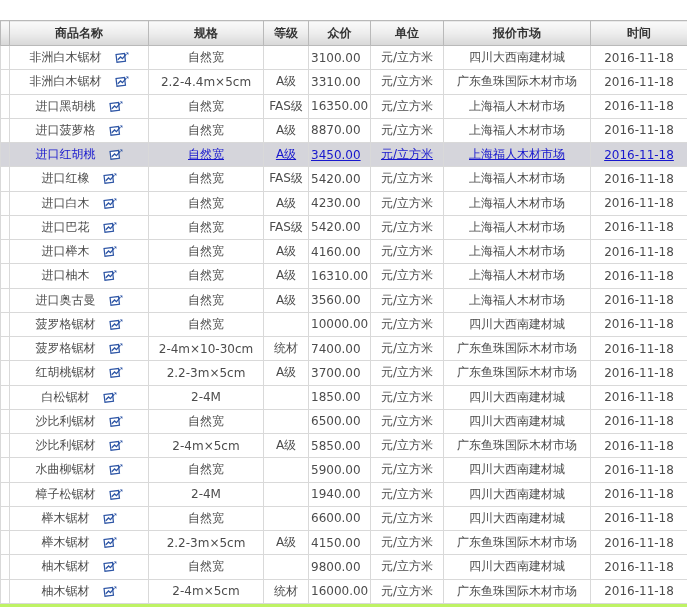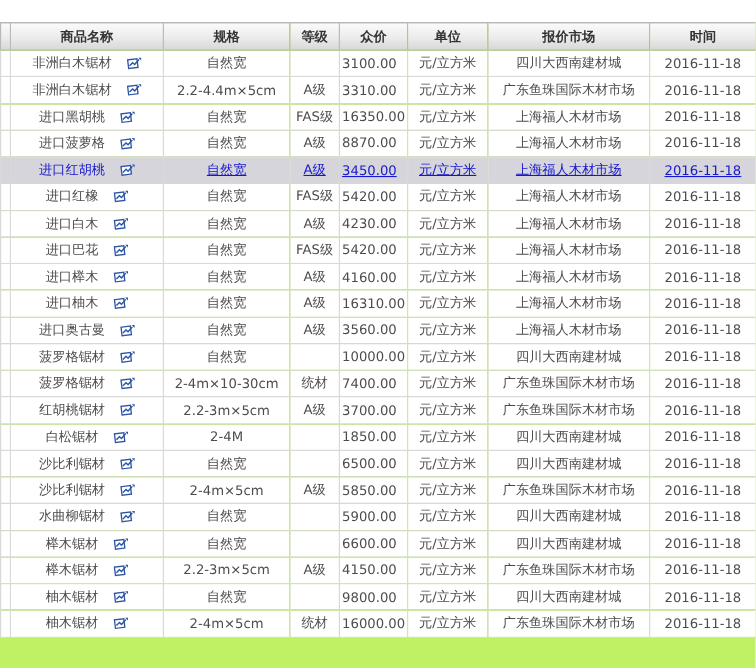--- a/index.html
+++ b/index.html
@@ -366,20 +366,37 @@
           <td class="c-spec">自然宽</td>
           <td class="c-grade"></td>
           <td class="c-price a-right">5900.00</td>
           <td class="c-unit">元/立方米</td>
           <td class="c-market">四川大西南建材城</td>
           <td class="c-date">2016-11-18</td>
         </tr>
         <tr>
           <td class="c-sel"></td>
           <td class="c-name"><span class="name-wrap">
+              <span>樟子松锯材</span>
+              <svg class="trend-icon" viewBox="0 0 16 14">
+                <rect x="2.6" y="3.2" width="9.2" height="8.4" fill="#ffffff" stroke="#2d55a5" stroke-width="1.3" transform="rotate(-7 7 7.5)"></rect>
+                <path d="M4 9.4 L7 6.4 L9 8.2 L13.2 3.4" stroke="#2d55a5" stroke-width="1.4" fill="none"></path>
+                <path d="M12.6 1.6 L15.4 1.6 L15.4 4.4 Z" fill="#2d55a5"></path>
+              </svg>
+            </span></td>
+          <td class="c-spec">2-4M</td>
+          <td class="c-grade"></td>
+          <td class="c-price a-right">1940.00</td>
+          <td class="c-unit">元/立方米</td>
+          <td class="c-market">四川大西南建材城</td>
+          <td class="c-date">2016-11-18</td>
+        </tr>
+        <tr>
+          <td class="c-sel"></td>
+          <td class="c-name"><span class="name-wrap">
               <span>榉木锯材</span>
               <svg class="trend-icon" viewBox="0 0 16 14">
                 <rect x="2.6" y="3.2" width="9.2" height="8.4" fill="#ffffff" stroke="#2d55a5" stroke-width="1.3" transform="rotate(-7 7 7.5)"></rect>
                 <path d="M4 9.4 L7 6.4 L9 8.2 L13.2 3.4" stroke="#2d55a5" stroke-width="1.4" fill="none"></path>
                 <path d="M12.6 1.6 L15.4 1.6 L15.4 4.4 Z" fill="#2d55a5"></path>
               </svg>
             </span></td>
           <td class="c-spec">自然宽</td>
           <td class="c-grade"></td>
           <td class="c-price a-right">6600.00</td>

